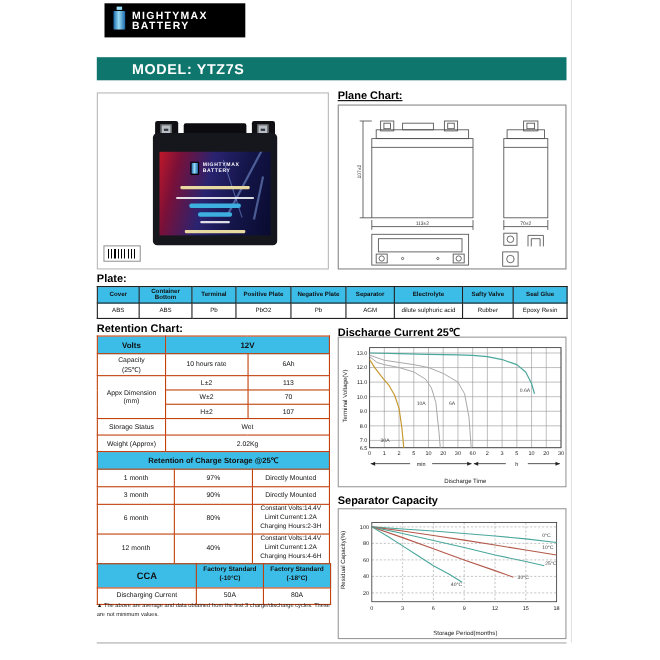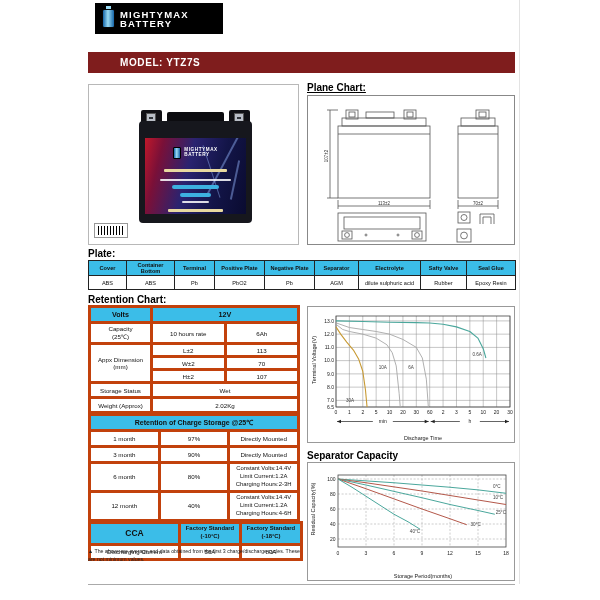--- a/index.html
+++ b/index.html
@@ -11,22 +11,22 @@
   .logo-box { position:absolute; left:95px; top:3px; width:128px; height:31px; background:#000;
               display:flex; align-items:center; gap:5px; padding:0 7px; }
   .logo-batt { position:relative; width:13px; height:19px; border-radius:2px;
                background:linear-gradient(90deg,#1565a8,#9adcf5 45%,#1565a8); border:1px solid #050505; }
   .logo-batt::before { content:""; position:absolute; top:-4px; left:3px; width:5px; height:3px; background:#9adcf5; }
   .logo-text { color:#fff; font-weight:bold; font-size:9.5px; line-height:9px; letter-spacing:1.2px;
                font-family:"Liberation Sans",sans-serif; }
   .title { position:absolute; left:128px; top:36px; width:390px; text-align:center;
            font-size:8.3px; font-weight:bold; letter-spacing:.1px; padding-bottom:2px;
            border-bottom:2px solid #000; }
-  .model-bar { position:absolute; left:88px; top:52px; width:427px; height:21px; background:#7f1d1d;
-               color:#fff; font-weight:bold; font-size:10px; line-height:21px; padding-left:32px;
+  .model-bar { position:absolute; left:88px; top:52px; width:427px; height:21px; background:#0f766e;
+               color:#fff; font-weight:bold; font-size:13px; line-height:21px; padding-left:32px;
                letter-spacing:.6px; }
 
   
   .product-box { position:absolute; left:88px; top:84px; width:211px; height:161px; border:1px solid #b8b8b8; background:#fff; }
   .bat-case { position:absolute; left:50px; top:36px; width:113px; height:102px; background:#16171d; border-radius:4px; }
   .bat-tab { position:absolute; top:25px; width:21px; height:15px; background:#101014; border-radius:2px; }
   .bat-tab.lft { left:52px; } .bat-tab.rgt { left:140px; }
   .bat-term { position:absolute; left:5px; top:3px; width:10px; height:9px; background:#b9bec6; border:1px solid #555; }
   .bat-term::after { content:""; position:absolute; left:2px; top:3px; width:4px; height:2px; background:#30343a; }
   .bat-handle { position:absolute; left:78px; top:27px; width:57px; height:11px; background:#0c0c10; border-radius:2px; }
@@ -53,21 +53,21 @@
 
   
   .parts-table { position:absolute; left:88px; top:260px; width:427px; border-collapse:collapse; table-layout:fixed;
                  font-size:5.6px; text-align:center; }
   .parts-table th { background:#3bbde8; font-weight:bold; border:1px solid #222; padding:1px; height:15px; }
   .parts-table td { border:1px solid #222; padding:1px; height:14px; }
 
   
   .param-wrap { position:absolute; left:88px; top:306px; width:212px; }
   .pt { width:212px; border-collapse:collapse; table-layout:fixed; font-size:6.2px; text-align:center; margin-top:-1px; }
-  .pt td { border:3px solid #c2410c; padding:1px 2px; }
+  .pt td { border:1px solid #c2410c; padding:1px 2px; }
   .cy { background:#3bbde8; }
   .b { font-weight:bold; }
   .pt .hrow td { height:16px; font-size:7.2px; }
   .small2 { font-size:5.9px; line-height:1.35; }
 
   .footnote { position:absolute; left:88px; top:547px; width:219px; font-size:5.2px; line-height:1.55; color:#222; }
 
   
   .chart-box { position:absolute; background:#fff; border:1px solid #999; }
   #disc-box { left:307px; top:306px; width:208px; height:137px; }
@@ -275,20 +275,21 @@
         <td>Discharging Current</td>
         <td>50A</td>
         <td>80A</td>
       </tr>
     </tbody>
       </table>
   </div>
 
   <div class="footnote">▲ The above are average and data obtained from the first 3 charge/discharge cycles. These are not minimum values.</div>
 
+  <div class="sec-head" style="left:307px; top:294px;">Discharge Current 25℃</div>
   <div class="chart-box" id="disc-box">
     <span class="ylab" id="disc-ylab">Terminal Voltage(V)</span>
     <svg id="disc-svg" width="206" height="135" viewBox="0 0 206 135">
         <line x1="28" y1="9" x2="28" y2="100" stroke="#8c8c8c" stroke-width="0.5"></line>
         <text x="28" y="107" font-size="5" text-anchor="middle" fill="#222" font-family="&quot;Liberation Sans&quot;,sans-serif">0</text>
         <line x1="41.38461538461539" y1="9" x2="41.38461538461539" y2="100" stroke="#8c8c8c" stroke-width="0.5"></line>
         <text x="41.38461538461539" y="107" font-size="5" text-anchor="middle" fill="#222" font-family="&quot;Liberation Sans&quot;,sans-serif">1</text>
         <line x1="54.769230769230774" y1="9" x2="54.769230769230774" y2="100" stroke="#8c8c8c" stroke-width="0.5"></line>
         <text x="54.769230769230774" y="107" font-size="5" text-anchor="middle" fill="#222" font-family="&quot;Liberation Sans&quot;,sans-serif">2</text>
         <line x1="68.15384615384616" y1="9" x2="68.15384615384616" y2="100" stroke="#8c8c8c" stroke-width="0.5"></line>

